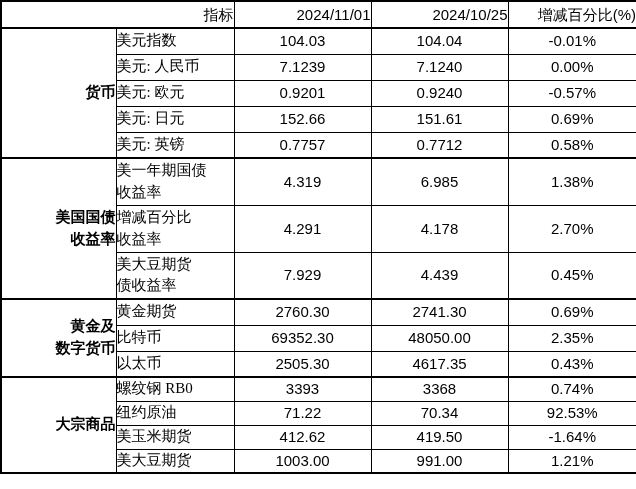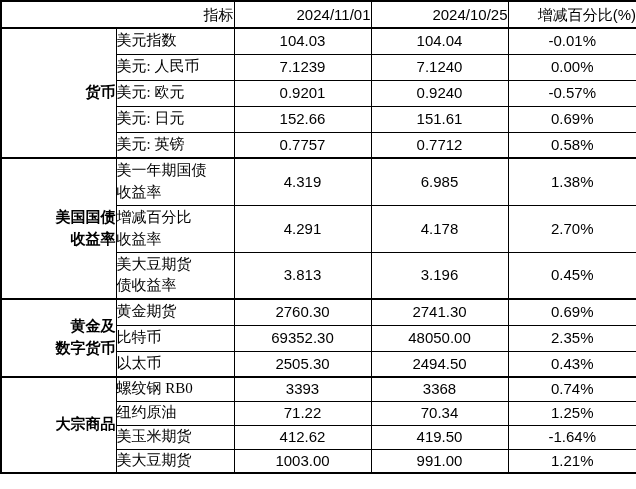--- a/index.html
+++ b/index.html
@@ -127,58 +127,58 @@
     <tr class="h-tall">
       <td class="name-cell">增减百分比
 收益率</td>
       <td class="num-cell">4.291</td>
       <td class="num-cell">4.178</td>
       <td class="num-cell">2.70%</td>
     </tr>
     <tr class="h-tall">
       <td class="name-cell">美大豆期货
 债收益率</td>
-      <td class="num-cell">3.813</td>
-      <td class="num-cell">3.196</td>
+      <td class="num-cell">7.929</td>
+      <td class="num-cell">4.439</td>
       <td class="num-cell">0.45%</td>
     </tr>
 
     <tr class="group-start h-std">
       <td class="cat-cell" rowspan="3">黄金及
 数字货币</td>
       <td class="name-cell">黄金期货</td>
       <td class="num-cell">2760.30</td>
       <td class="num-cell">2741.30</td>
       <td class="num-cell">0.69%</td>
     </tr>
     <tr class="h-std">
       <td class="name-cell">比特币</td>
       <td class="num-cell">69352.30</td>
       <td class="num-cell">48050.00</td>
       <td class="num-cell">2.35%</td>
     </tr>
     <tr class="h-std">
       <td class="name-cell">以太币</td>
       <td class="num-cell">2505.30</td>
-      <td class="num-cell">2494.50</td>
+      <td class="num-cell">4617.35</td>
       <td class="num-cell">0.43%</td>
     </tr>
 
     <tr class="group-start h-short">
       <td class="cat-cell" rowspan="4">大宗商品</td>
       <td class="name-cell">螺纹钢 RB0</td>
       <td class="num-cell">3393</td>
       <td class="num-cell">3368</td>
       <td class="num-cell">0.74%</td>
     </tr>
     <tr class="h-short">
       <td class="name-cell">纽约原油</td>
       <td class="num-cell">71.22</td>
       <td class="num-cell">70.34</td>
-      <td class="num-cell">1.25%</td>
+      <td class="num-cell">92.53%</td>
     </tr>
     <tr class="h-short">
       <td class="name-cell">美玉米期货</td>
       <td class="num-cell">412.62</td>
       <td class="num-cell">419.50</td>
       <td class="num-cell">-1.64%</td>
     </tr>
     <tr class="h-short">
       <td class="name-cell">美大豆期货</td>
       <td class="num-cell">1003.00</td>

